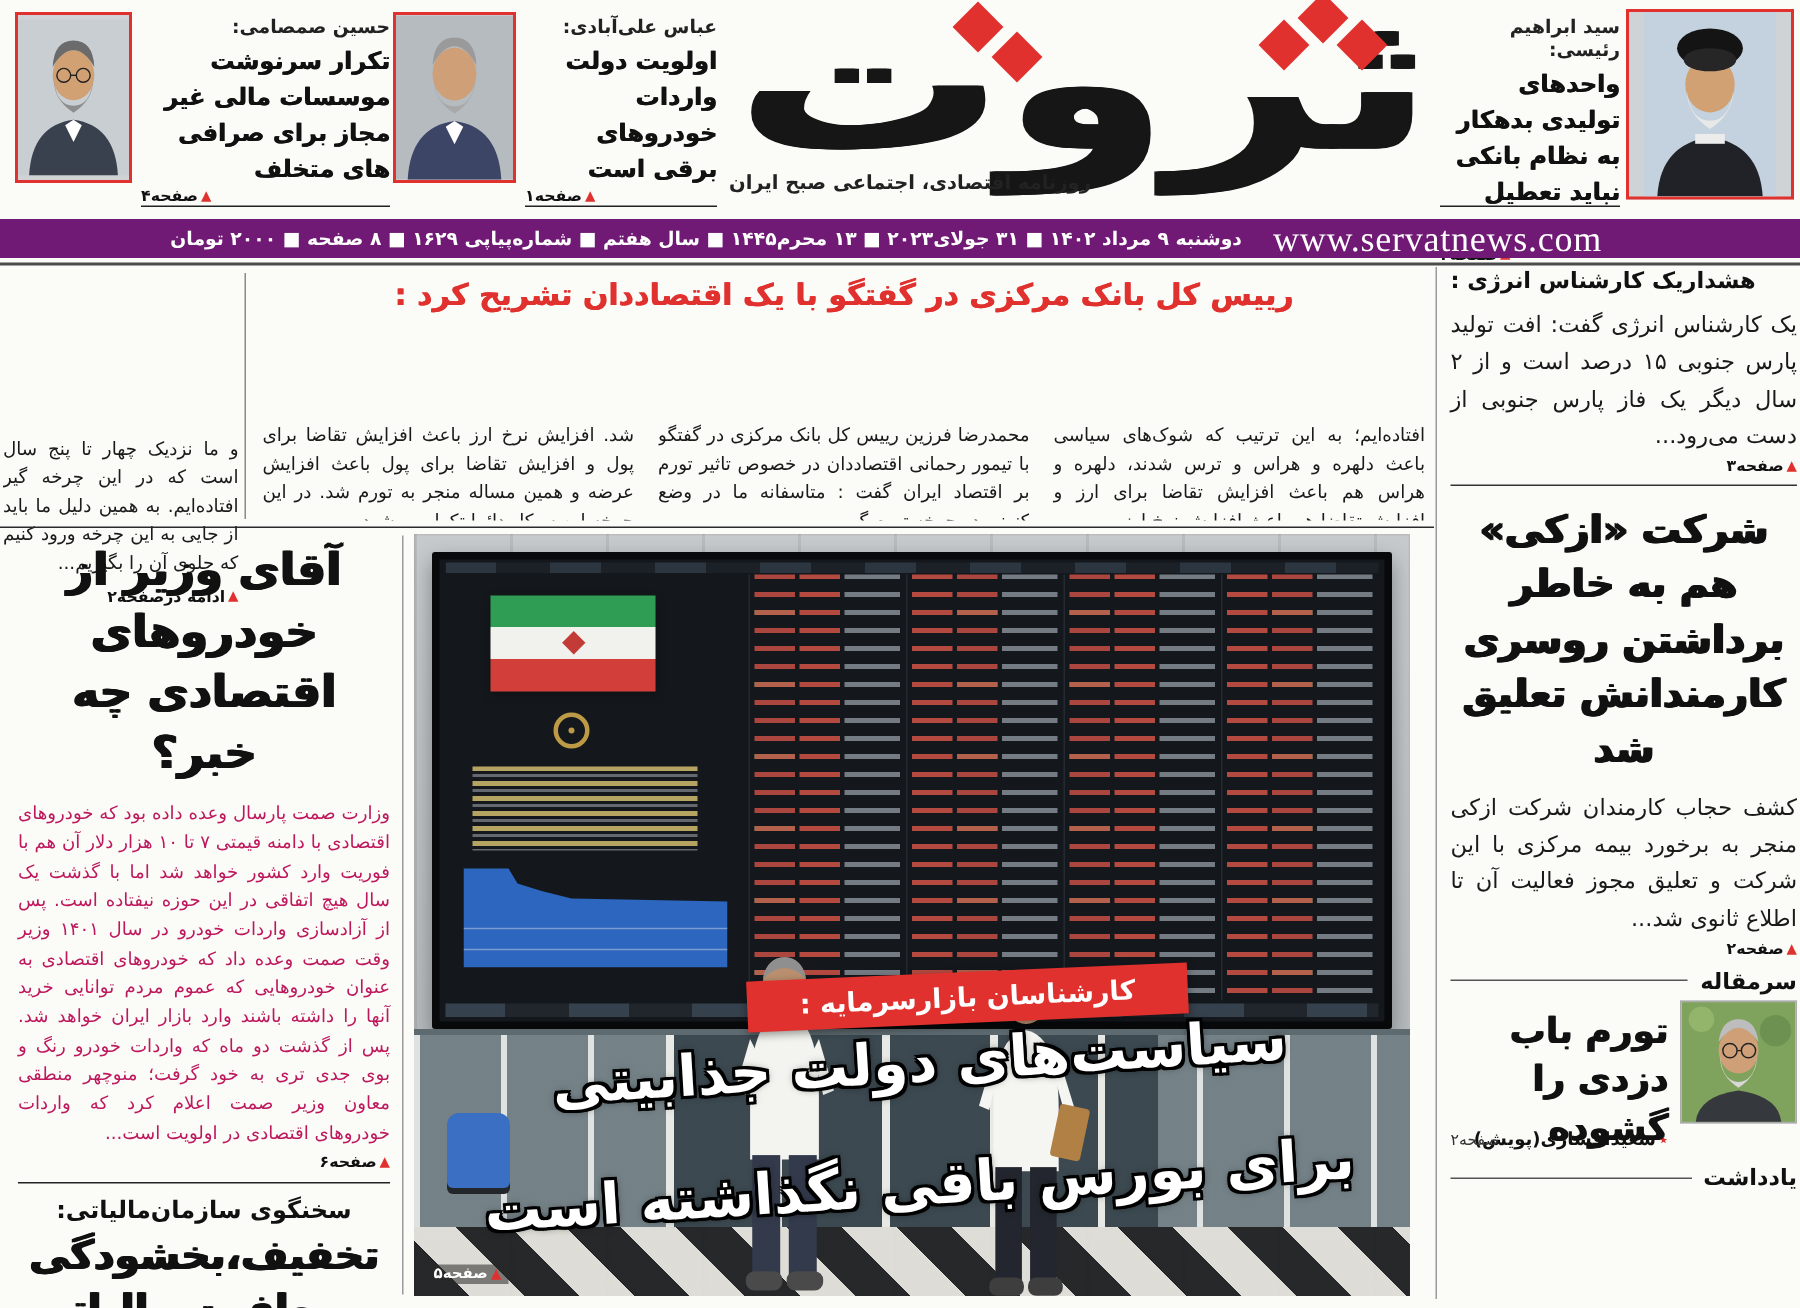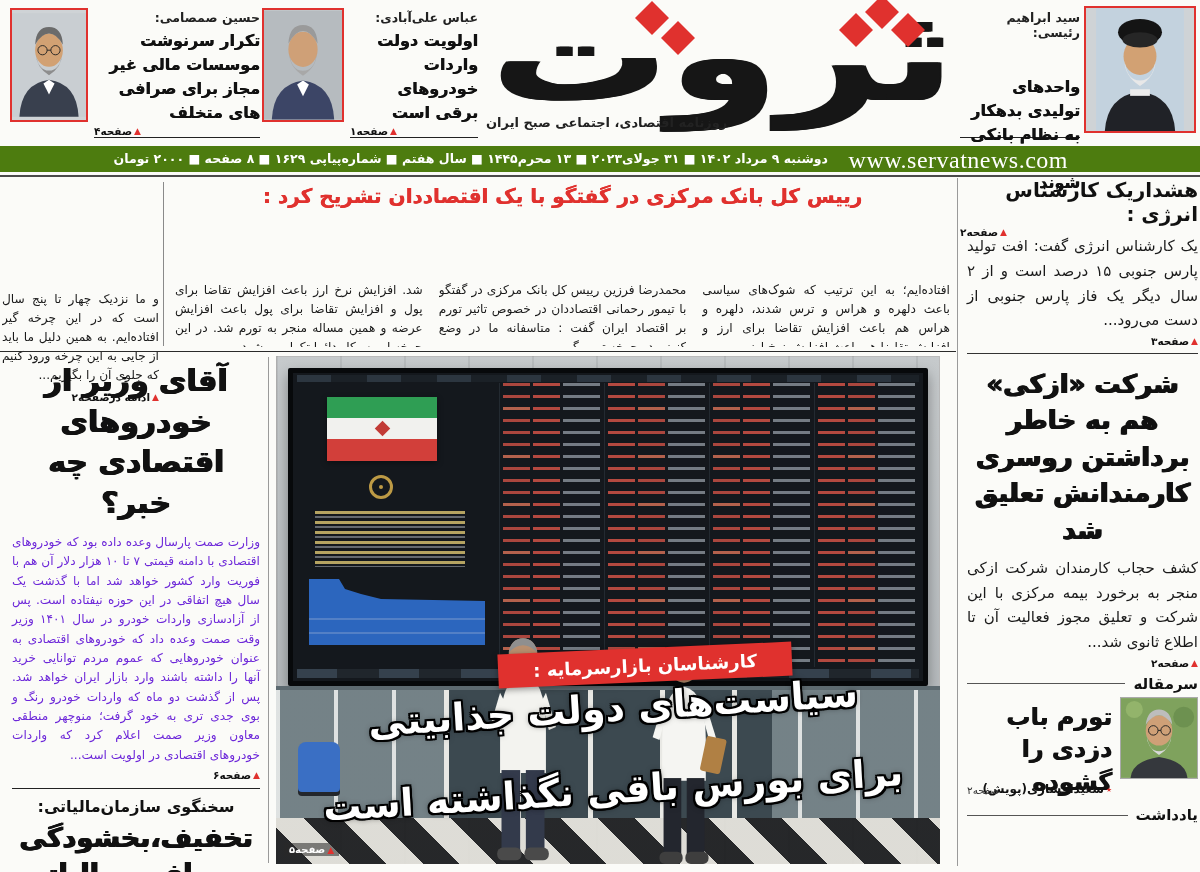--- a/index.html
+++ b/index.html
@@ -23,21 +23,21 @@
   
   .masthead { position:absolute; left:482px; top:0; width:482px; height:142px; }
   .mast-word { position:absolute; left:0; right:0; top:-14px; text-align:center;
                font-size:128px; font-weight:bold; color:#161616; line-height:1.1;
                transform:scaleX(1.38); transform-origin:center;
                text-shadow:1.2px 0 #161616, -1.2px 0 #161616; }
   .diamond { position:absolute; width:24px; height:24px; background:#e0312e; transform:rotate(45deg); }
   .tagline { position:absolute; left:4px; bottom:12px; font-size:13px; font-weight:bold; color:#222; direction:rtl; }
 
   
-  .datebar { position:absolute; left:0; top:146px; width:1200px; height:26px; background:#4d7c0f; }
+  .datebar { position:absolute; left:0; top:146px; width:1200px; height:26px; background:#701a75; }
   .dateline { position:absolute; right:372px; top:5px; font-size:12.5px; font-weight:bold; color:#fff; white-space:nowrap; direction:rtl; }
   .website { position:absolute; right:132px; top:1px; font-family:"Liberation Serif", serif;
              font-size:24px; color:#fff; direction:ltr; letter-spacing:.5px; }
   .topline { position:absolute; left:0; top:175px; width:1200px; height:2px; background:#4b4b4b; }
 
   
   .lead-kicker { position:absolute; left:175px; top:184px; width:775px; text-align:center;
                  color:#e0312e; font-weight:bold; font-size:20px; text-shadow:.5px 0 currentColor; }
   .lead-head { position:absolute; left:166px; top:206px; width:786px; text-align:center;
                font-size:54px; font-weight:bold; color:#0c0c0c; letter-spacing:-1px;
@@ -49,31 +49,31 @@
   .vline-a { position:absolute; left:163px; top:182px; width:1px; height:164px; background:#8a8a8a; }
   .hline-a { position:absolute; left:0; top:351px; width:956px; height:1px; background:#2a2a2a; }
   .vline-b { position:absolute; left:957px; top:178px; width:1px; height:688px; background:#9a9a9a; }
   .vline-c { position:absolute; left:268px; top:357px; width:1px; height:506px; background:#9a9a9a; }
 
   
   .leftcol { position:absolute; left:0; top:357px; width:262px; height:508px; padding:4px 2px 0 12px;
              display:flex; flex-direction:column; }
   .lc-head1 { font-size:30px; font-weight:bold; text-align:center; line-height:1.35;
               text-shadow:1px 0 currentColor, -0.5px 0 currentColor; }
-  .lc-body { font-size:12.1px; line-height:1.6; text-align:justify; margin-top:10px; color:#6d28d9; }
+  .lc-body { font-size:12.1px; line-height:1.6; text-align:justify; margin-top:10px; color:#be185d; }
   .lc-div { border-top:1px solid #222; margin:7px 0 6px 0; }
   .lc-kicker { font-size:16px; font-weight:bold; text-align:center; margin-top:2px; }
   .lc-head2 { font-size:27px; font-weight:bold; text-align:center; line-height:1.32; margin-top:4px;
               text-shadow:1px 0 currentColor, -0.5px 0 currentColor; }
   .leftcol .pref { align-self:flex-start; margin-top:4px; }
 
   
   .rightcol { position:absolute; left:965px; top:178px; width:233px; height:690px;
               display:flex; flex-direction:column; padding-left:2px; }
-  .rc-kicker { font-size:20px; font-weight:bold; text-align:right; }
+  .rc-kicker { font-size:15px; font-weight:bold; text-align:left; }
   .rc-head1 { font-size:31px; font-weight:bold; text-align:center; line-height:1.35; margin-top:4px;
               text-shadow:1px 0 currentColor, -0.6px 0 currentColor; }
   .rc-head2 { font-size:26px; font-weight:bold; text-align:center; line-height:1.4; margin-top:6px;
               text-shadow:1px 0 currentColor, -0.6px 0 currentColor; }
   .rc-body { font-size:15px; line-height:1.65; text-align:justify; margin-top:8px; color:#1a1a1a; }
   .rightcol .pref { align-self:flex-start; margin-top:2px; }
   .rc-div { border-top:1px solid #333; margin:6px 0; }
   .secdiv { display:flex; align-items:center; gap:8px; margin:6px 0 4px 0; }
   .seclabel { font-size:15px; font-weight:bold; color:#111; }
   .secline { flex:1; border-top:1.5px solid #555; }
@@ -194,21 +194,21 @@
   <div class="masthead">
     <div class="mast-word">ثروت</div>
     <span class="diamond" style="right:70px; top:0;"></span>
     <span class="diamond" style="right:44px; top:18px;"></span>
     <span class="diamond" style="right:96px; top:18px;"></span>
     <span class="diamond" style="left:158px; top:6px;"></span>
     <span class="diamond" style="left:184px; top:26px;"></span>
     <div class="tagline">روزنامه اقتصادی، اجتماعی صبح ایران</div>
   </div>
 
-  <div class="ts-text" style="left:960px; top:10px; width:120px; height:128px;gap:31px;">
+  <div class="ts-text" style="left:960px; top:10px; width:120px; height:128px;">
     <span class="ts-kicker">سید ابراهیم رئیسی:</span>
     <span class="ts-head">واحدهای تولیدی بدهکار به نظام بانکی نباید تعطیل شوند</span>
     <span class="pref">
         <i class="tri">▲</i>
         <b>صفحه۲</b>
       </span>
   </div>
   <div class="ts-photo" style="left:1084px; top:6px; width:112px; height:127px;">
     <svg viewBox="0 0 80 112">
         <rect width="80" height="112" fill="#c3d2de"></rect>

